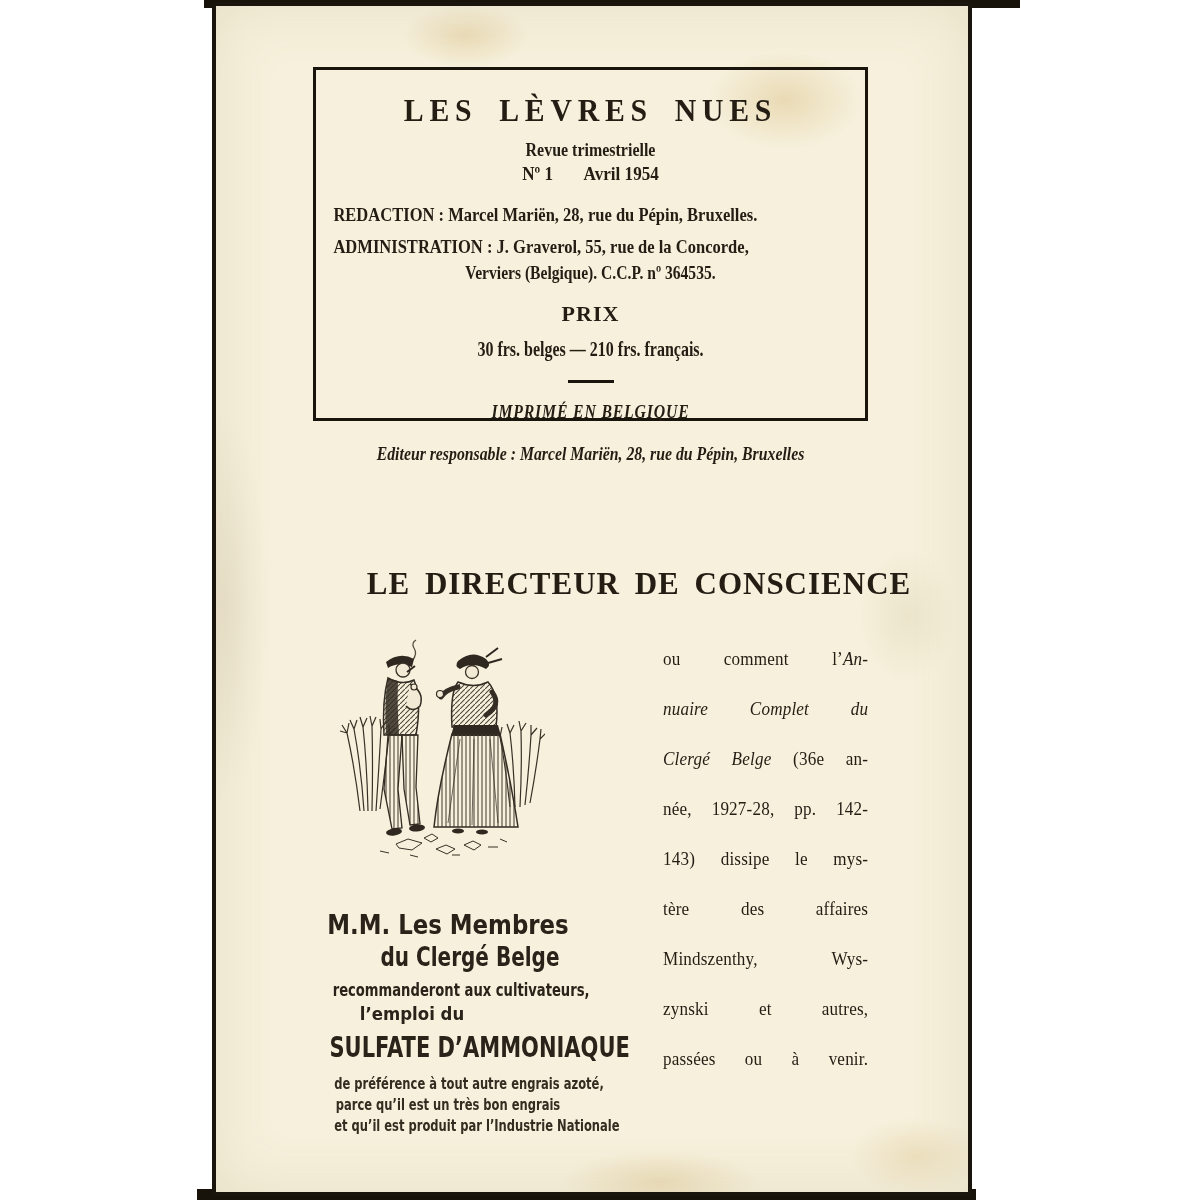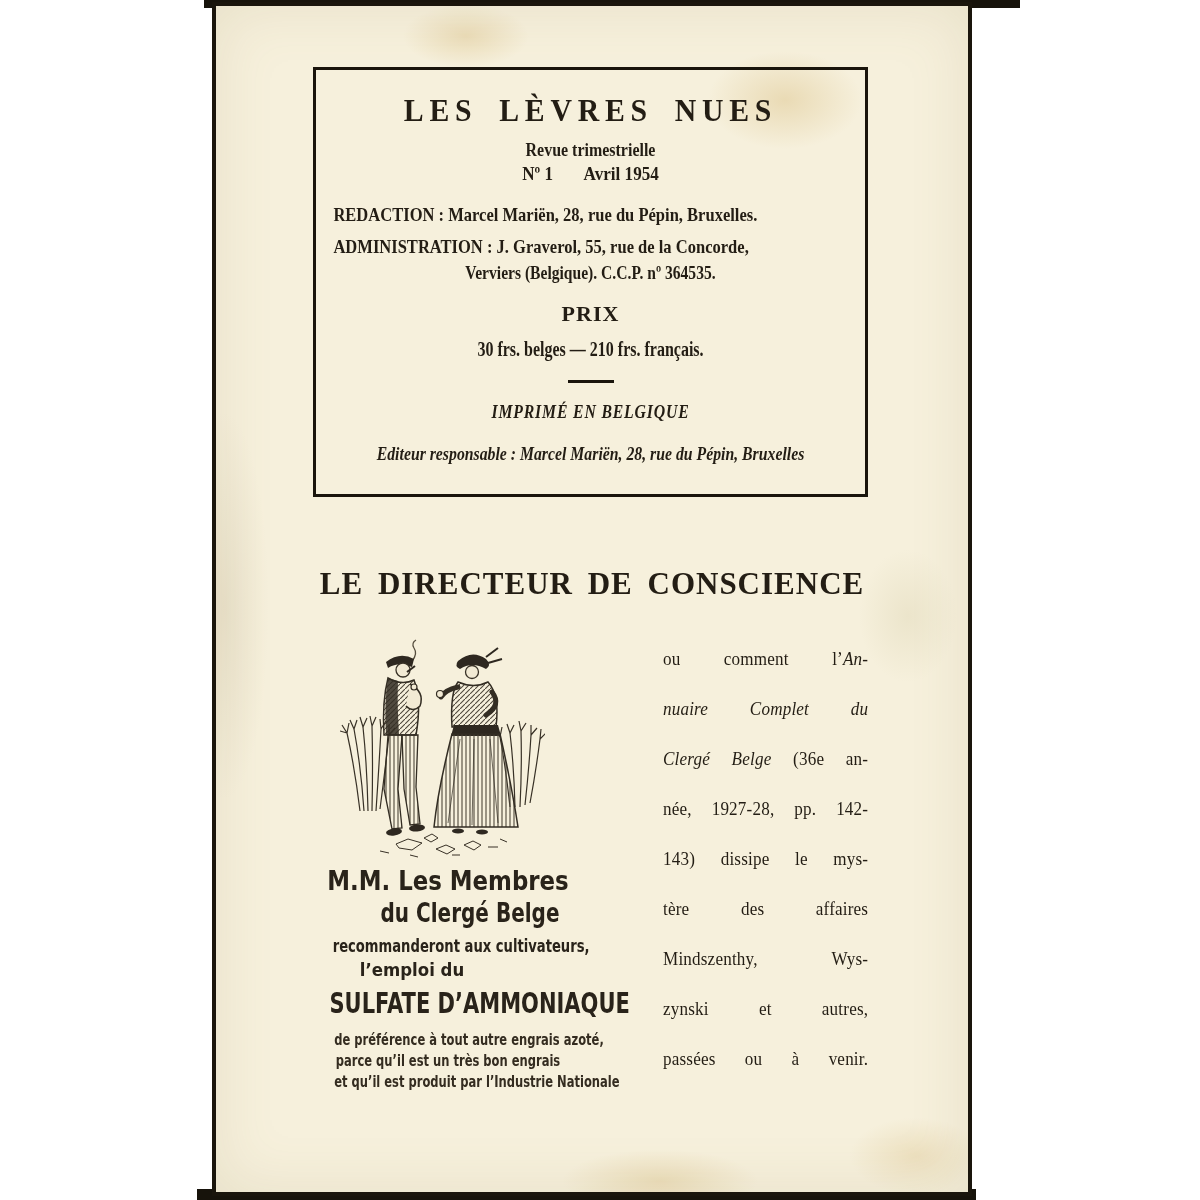--- a/index.html
+++ b/index.html
@@ -18,51 +18,51 @@
       radial-gradient(ellipse 110px 70px at 569px 94px, rgba(208,174,100,.33), transparent 70%),
       radial-gradient(ellipse 70px 95px at 692px 610px, rgba(198,188,142,.22), transparent 70%),
       radial-gradient(ellipse 140px 45px at 444px 1175px, rgba(208,174,100,.28), transparent 70%),
       radial-gradient(ellipse 95px 55px at 700px 1150px, rgba(208,174,100,.24), transparent 70%),
       radial-gradient(ellipse 60px 260px at 8px 600px, rgba(160,140,100,.14), transparent 75%),
       #f6f0dc;
     box-shadow:inset 0 0 60px rgba(150,125,80,.14);
   }
   
   .mastbox{
-    position:absolute;left:97px;top:61px;width:555px;height:430px;box-sizing:border-box;
+    position:absolute;left:97px;top:61px;width:555px;height:354px;box-sizing:border-box;
     border:3px solid #1a150c;text-align:center;padding-top:24px;
   }
   .m-title{font-size:31px;line-height:34px;font-weight:bold;letter-spacing:6px;word-spacing:9px;transform:scaleX(.96);}
   .m-sub{margin-top:10px;font-size:19px;line-height:24px;font-weight:bold;transform:scaleX(.84);}
   .m-issue{font-size:19px;line-height:24px;font-weight:bold;transform:scaleX(.9);}
   .m-issue .gap{display:inline-block;width:34px;}
   .m-left{text-align:left;padding-left:20px;white-space:nowrap;transform-origin:left center;}
   .m-redaction{margin-top:16px;font-size:19px;line-height:26px;font-weight:bold;transform:scaleX(.87);}
   .m-admin1{margin-top:6px;font-size:19px;line-height:26px;font-weight:bold;transform:scaleX(.87);}
   .m-admin2{font-size:19px;line-height:26px;font-weight:bold;transform:scaleX(.82);}
   .m-prix{margin-top:16px;font-size:22px;line-height:24px;font-weight:bold;letter-spacing:1px;}
   .m-price{margin-top:10px;font-size:20px;line-height:26px;font-weight:bold;transform:scaleX(.8);white-space:nowrap;}
   .m-rule{margin:18px auto 0 auto;width:46px;height:3px;background:#1a150c;}
   .m-imprime{margin-top:16px;font-size:19px;line-height:26px;font-weight:bold;font-style:italic;letter-spacing:1px;transform:scaleX(.83);}
   .m-editeur{margin-top:16px;font-size:19px;line-height:26px;font-weight:bold;font-style:italic;white-space:nowrap;transform:scaleX(.83);}
   
   .headline{
     position:absolute;left:0;top:560px;width:100%;text-align:center;
-    font-size:31px;font-weight:bold;letter-spacing:1px;word-spacing:6px;white-space:nowrap;
+    font-size:31px;font-weight:bold;letter-spacing:1px;word-spacing:6px;white-space:nowrap;padding-left:47px;
   }
   
   .article-col{position:absolute;left:447px;top:628px;width:228px;transform:scaleX(.9);transform-origin:left top;}
   .a-line{
     height:50px;line-height:50px;font-size:19px;letter-spacing:.2px;
     text-align:justify;text-align-last:justify;white-space:nowrap;
   }
   .a-line .it{font-style:italic;}
   
   .illustration{position:absolute;left:124px;top:633px;width:205px;height:222px;}
-  .ad{position:absolute;left:74px;top:860px;width:316px;text-align:center;
+  .ad{position:absolute;left:74px;top:904px;width:316px;text-align:center;
       font-family:"DejaVu Sans", sans-serif;color:#29231a;}
   .ad div{transform-origin:center top;}
   .ad-h1{font-size:26px;line-height:30px;font-weight:bold;transform:scaleX(.88);}
   .ad-h2{font-size:26px;line-height:30px;font-weight:bold;margin-top:2px;transform:translateX(22px) scaleX(.77);}
   .ad-s1{font-size:18px;line-height:24px;font-weight:bold;margin-top:6px;transform:scaleX(.73);white-space:nowrap;}
   .ad-s2{font-size:18px;line-height:24px;font-weight:bold;transform:translateX(-36px) scaleX(.92);}
   .ad-product{font-size:28px;line-height:32px;font-weight:bold;margin-top:6px;transform:scaleX(.75);white-space:nowrap;}
   .ad-n{font-size:16px;line-height:21px;margin-top:0;transform:scaleX(.72);white-space:nowrap;font-weight:bold;color:#342c20;}
   .ad-n1{margin-top:9px;}
 </style>

